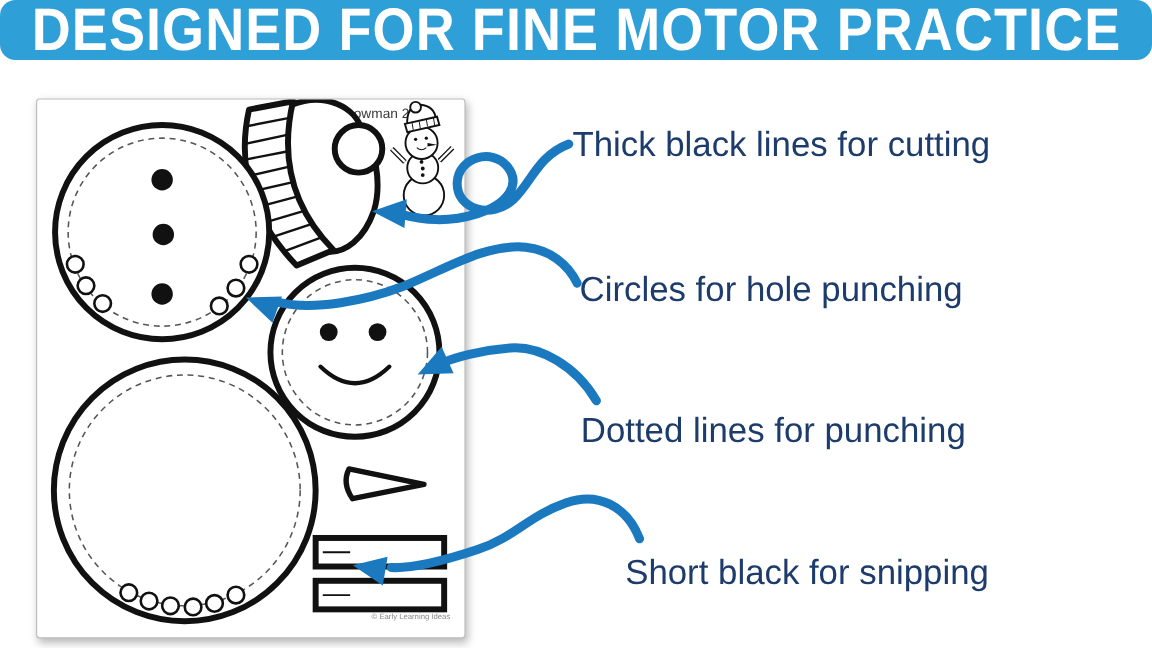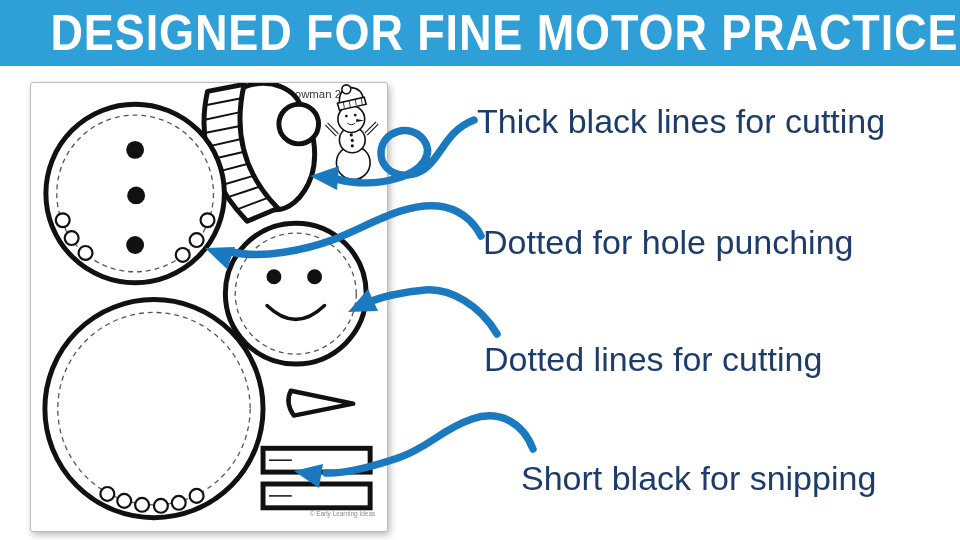--- a/index.html
+++ b/index.html
@@ -2,43 +2,43 @@
 <html><head>
 <meta charset="utf-8">
 <style>
   html,body{margin:0;padding:0;}
   body{
     width:960px;height:540px;position:relative;overflow:hidden;
     background:#ffffff;font-family:"Liberation Sans",sans-serif;
   }
   
   .banner{
-    position:absolute;left:0;top:0;width:960px;height:66px;
-    background:#2f9fd8;display:flex;align-items:center;
+    position:absolute;left:0;top:0;width:960px;height:50px;
+    background:#2f9fd8;display:flex;align-items:center;justify-content:center;border-radius:13px;
   }
   .banner-title{
     color:#ffffff;font-size:50px;font-weight:800;letter-spacing:1px;
     white-space:nowrap;display:inline-block;transform:scaleX(0.9);
     line-height:66px;
   }
   
   .worksheet{
     position:absolute;left:30px;top:82px;width:358px;height:450px;
     background:#ffffff;border:1.5px solid #bdbdbd;border-radius:3px;
     box-shadow:2px 3px 7px rgba(0,0,0,0.28);box-sizing:border-box;
   }
   .worksheet svg{display:block;}
   
   .arrows{
     position:absolute;left:0;top:0;width:960px;height:540px;
     pointer-events:none;
   }
   
   .note{
-    position:absolute;color:#1d3c6b;font-size:34px;line-height:36px;
+    position:absolute;color:#1d3c6b;font-size:29px;line-height:36px;
     white-space:nowrap;
   }
   .note-cutting{left:477px;top:103px;}
   .note-holes{left:483px;top:224px;}
   .note-tracing{left:484px;top:341px;}
   .note-snipping{left:521px;top:460px;}
   .blk{stroke:#111111;fill:#ffffff;}
   .dash{fill:none;stroke:#555555;stroke-width:1.3;stroke-dasharray:5 4;}
   .dot{fill:#111111;stroke:none;}
   .punch{fill:#ffffff;stroke:#111111;stroke-width:2.2;}
@@ -157,15 +157,15 @@
     <path class="arrow" d="M 497 334 C 480 305 450 288 425 290 C 400 292 378 298 370 302"></path>
     <path class="ahead" d="M 348 312 L 368 289 L 378 311 Z"></path>
   </g>
   <g>
     <path class="arrow" d="M 533 449 C 522 421 498 410 472 419 C 440 430 430 447 398 458 C 368 468 344 474 326 473"></path>
     <path class="ahead" d="M 294 471 L 323 464 L 319 488 Z"></path>
   </g>
 </svg>
 
 <div class="note note-cutting">Thick black lines for cutting</div>
-<div class="note note-holes">Dotted for hole punching</div>
-<div class="note note-tracing">Dotted lines for cutting</div>
+<div class="note note-holes">Circles for hole punching</div>
+<div class="note note-tracing">Dotted lines for punching</div>
 <div class="note note-snipping">Short black for snipping</div>
 
 </body></html>

